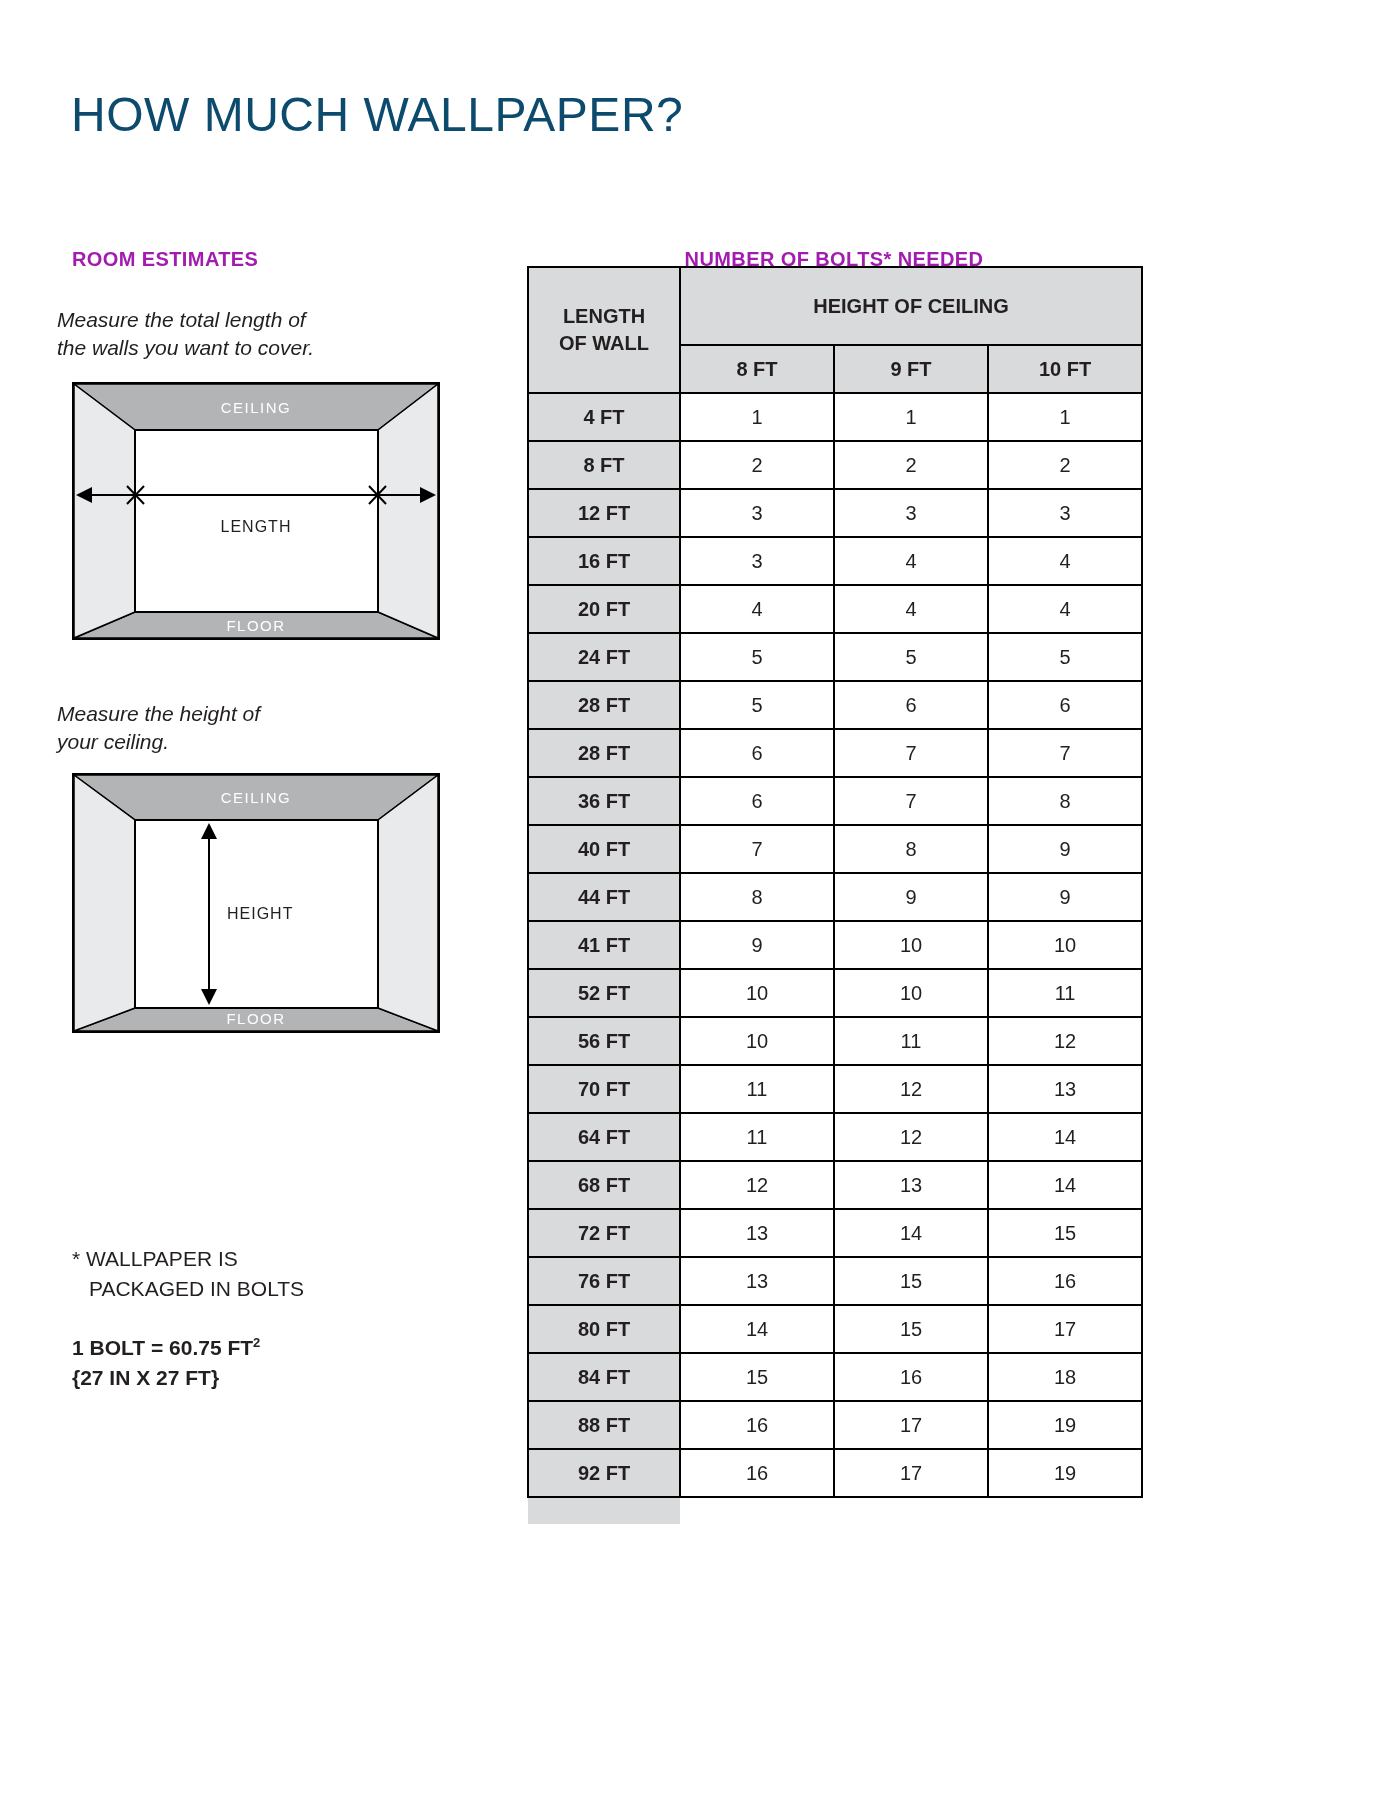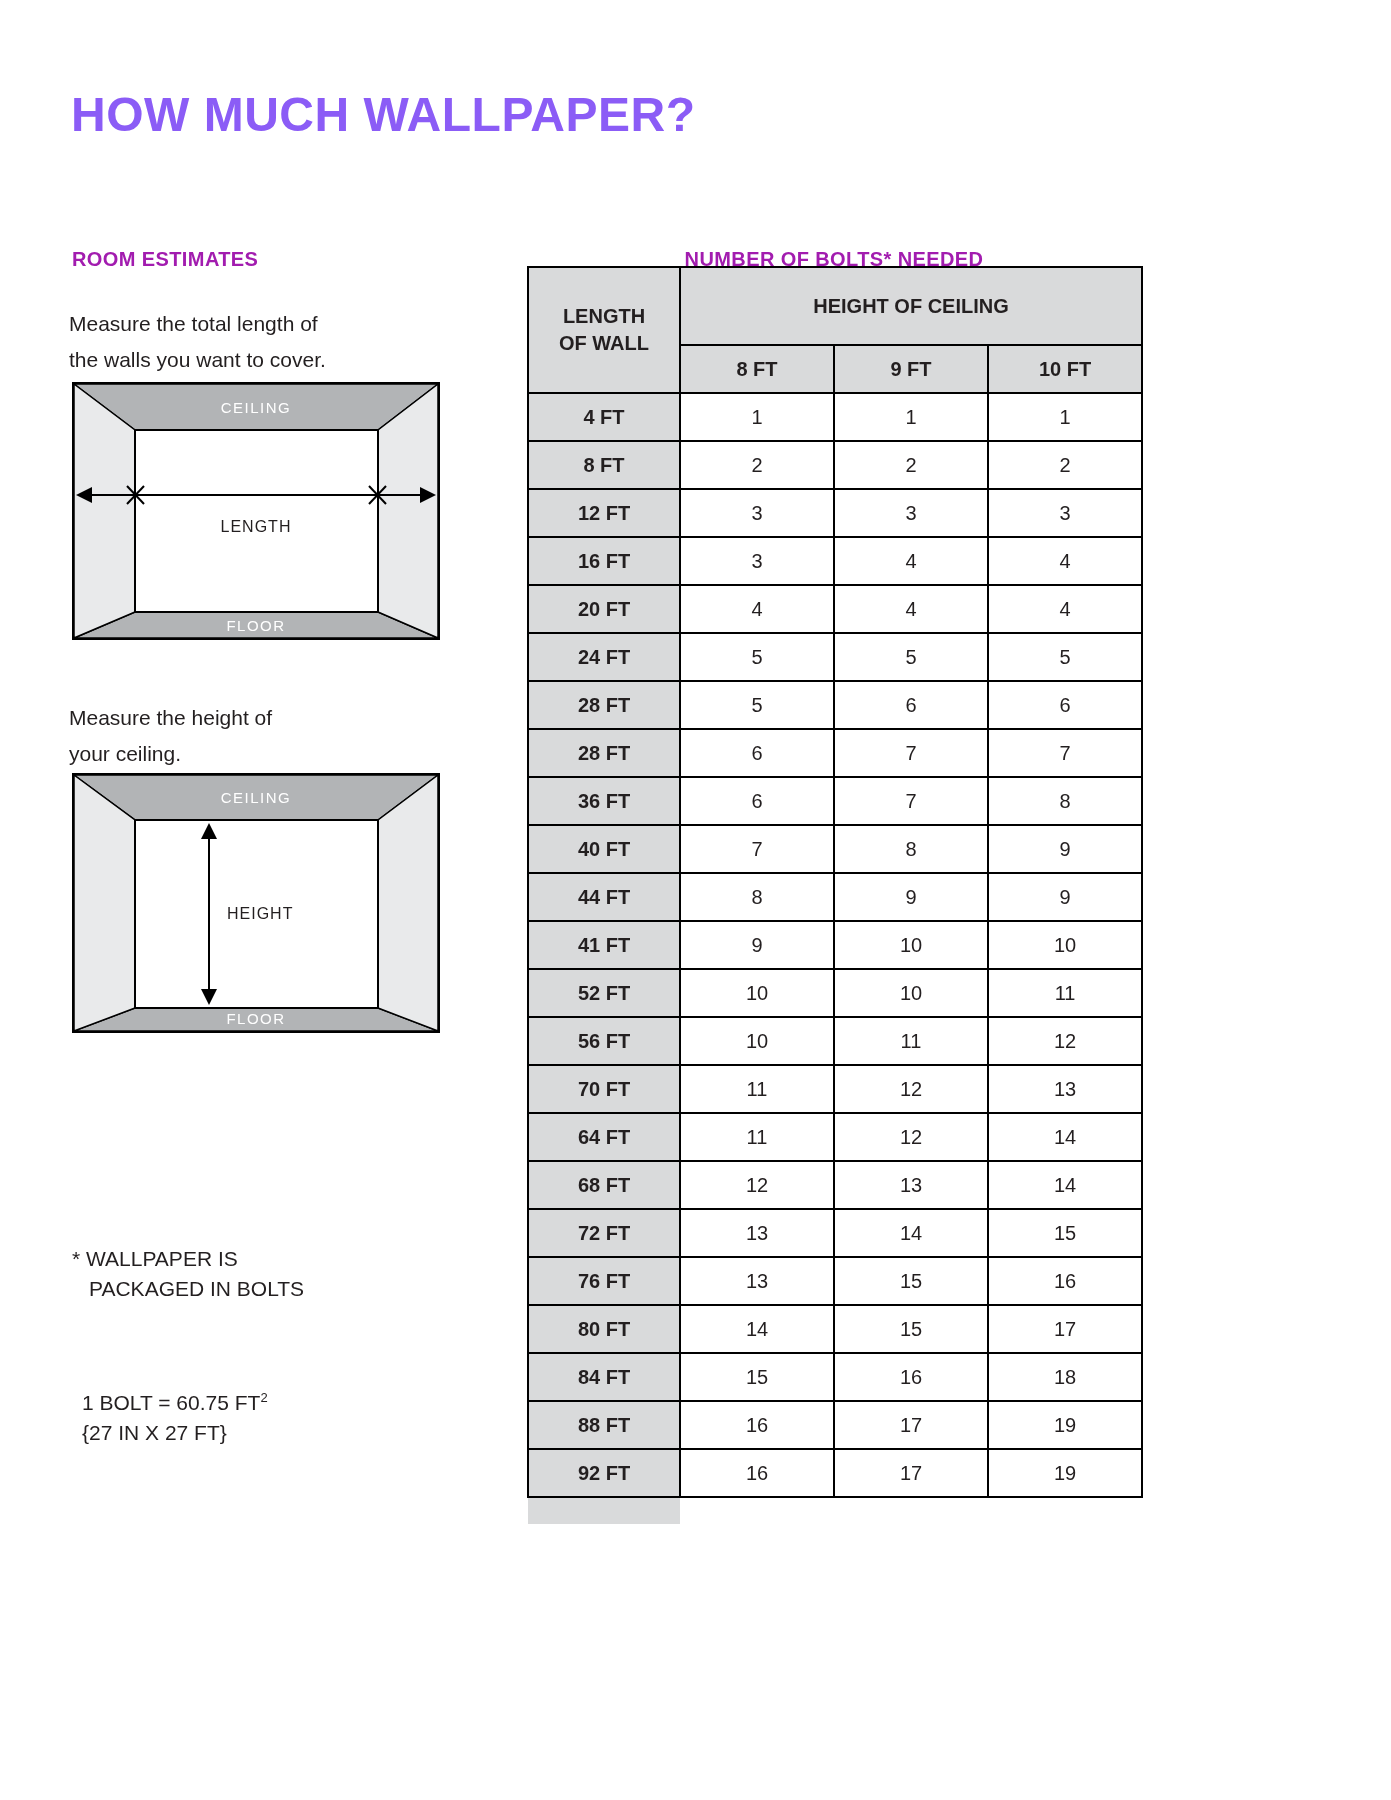--- a/index.html
+++ b/index.html
@@ -2,55 +2,55 @@
 <html><head>
 <meta charset="utf-8">
 <style>
   html, body { margin: 0; padding: 0; background: #ffffff; }
   body { font-family: "Liberation Sans", "DejaVu Sans", sans-serif; color: #231f20; }
 
   .page { position: relative; width: 1391px; height: 1800px; background: #ffffff; overflow: hidden; }
 
   .page-title {
     position: absolute; left: 71px; top: 55px;
-    font-size: 48px; font-weight: bold; color: #8b5cf6; letter-spacing: 0.5px;
+    font-size: 48px; font-weight: normal; color: #0c4a6e; letter-spacing: 0.5px;
   }
 
   .section-heading {
     position: absolute; font-size: 20px; font-weight: bold;
     color: #a21caf; letter-spacing: 0.4px;
   }
   #room-heading { left: 72px; top: 231px; }
   #table-heading { left: 527px; top: 231px; width: 614px; text-align: center; text-decoration: underline; }
 
   .step {
-    position: absolute; left: 69px; width: 400px;
-    font-size: 21px; line-height: 36px; white-space: pre-line;
+    position: absolute; left: 57px; width: 400px;
+    font-size: 21px; line-height: 28px; white-space: pre-line; font-style: italic;
   }
   #step1 { top: 285px; }
   #step2 { top: 679px; }
   #step3 { top: 1075px; }
 
   .diagram { position: absolute; left: 72px; display: block; }
   #diagram-length { top: 382px; }
   #diagram-height { top: 773px; }
 
   .svg-band-label { fill: #ffffff; font-size: 15px; letter-spacing: 1.5px; text-anchor: middle; }
   .svg-measure-label { fill: #231f20; font-size: 16px; letter-spacing: 1px; text-anchor: middle; }
   .svg-measure-label.start { text-anchor: start; }
 
   .footnote {
     position: absolute; left: 72px; top: 1244px;
     font-size: 21px; font-weight: normal; line-height: 30px;
   }
   .footnote .indent { padding-left: 17px; }
 
   .bolt-info {
-    position: absolute; left: 72px; top: 1383px;
-    font-size: 21px; font-weight: normal; line-height: 30px; margin-left: 10px;
+    position: absolute; left: 72px; top: 1328px;
+    font-size: 21px; font-weight: bold; line-height: 30px;
   }
   .bolt-info sup { font-size: 13px; }
 
   table.bolts {
     position: absolute; left: 527px; top: 266px; width: 614px;
     border-collapse: collapse; table-layout: fixed;
   }
   table.bolts th, table.bolts td {
     border: 2px solid #000; text-align: center; vertical-align: middle;
     font-size: 20px; padding: 0;

